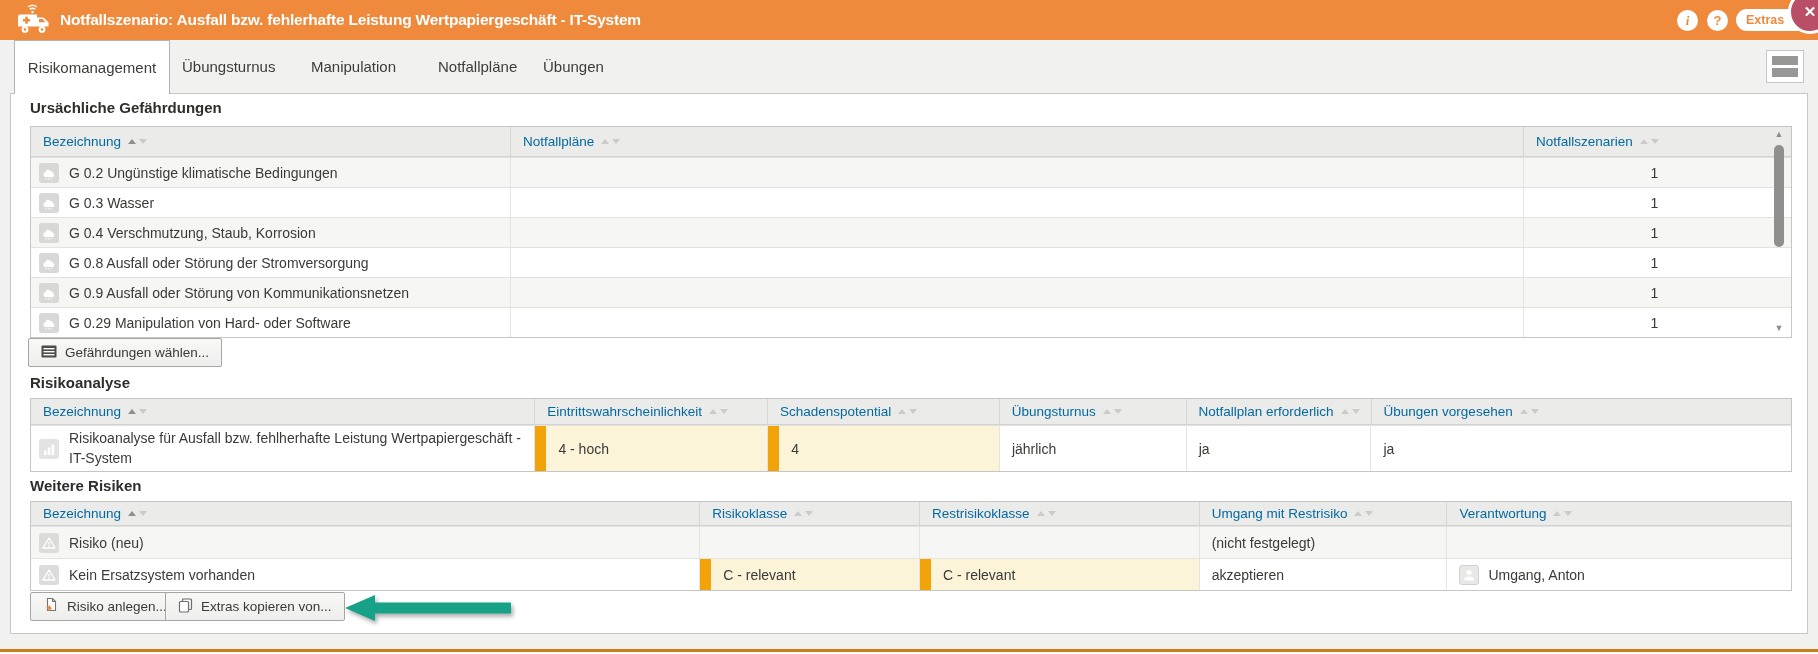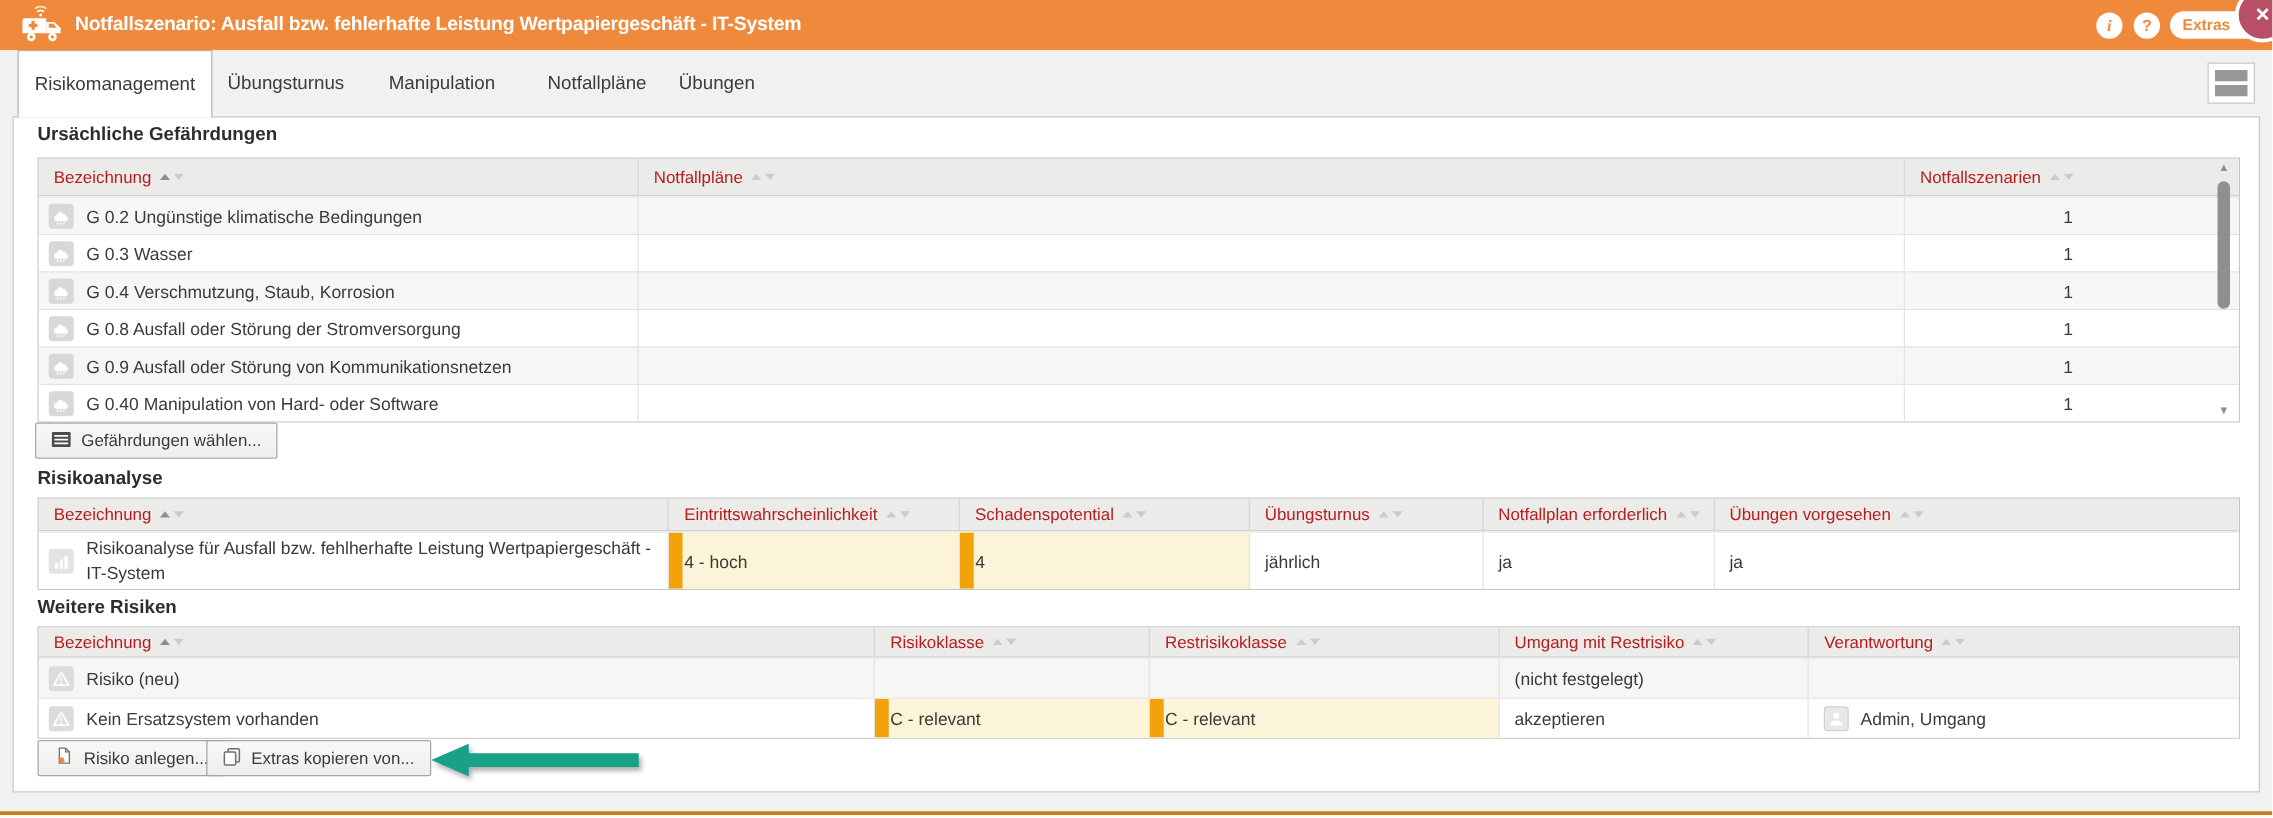--- a/index.html
+++ b/index.html
@@ -40,32 +40,32 @@
   .view-toggle i { display:block; width:26px; height:9px; background:#979795; }
 
   
   .panel { position:absolute; left:10px; top:93px; width:1798px; height:541px;
            background:#fff; border:1px solid #c6c6c4; }
   .sec-title { position:absolute; font-size:15px; font-weight:bold; color:#2d2d2b; }
 
   
   .tbl { position:absolute; border:1px solid #c6c6c4; background:#fff; }
   .thead { display:flex; background:#ebebe9; border-bottom:1px solid #d2d2d0; }
-  .th { display:flex; align-items:center; padding:0 12px; color:#b91c1c; font-size:13.5px;
+  .th { display:flex; align-items:center; padding:0 12px; color:#0369a1; font-size:13.5px;
         border-right:1px solid #d6d6d4; white-space:nowrap; cursor:pointer; }
   .th:last-child { border-right:none; }
   .tr { display:flex; background:#fff; border-top:1px solid #e2e2e0; cursor:pointer; }
   .tr:first-of-type { border-top:none; }
   .tr.alt { background:#f6f6f4; }
   .td { display:flex; align-items:center; padding:0 12px; font-size:14px; color:#3a3a38;
         border-right:1px solid #e4e4e2; overflow:hidden; }
   .td:last-child { border-right:none; }
   .td.name { padding-left:8px; gap:10px; }
   .td.num { justify-content:center; padding-right:18px; }
-  .td.hl { position:relative; background:#fcf4d8; padding-left:12px; }
+  .td.hl { position:relative; background:#fcf4d8; padding-left:23px; }
   .td.hl::before { content:""; position:absolute; left:0; top:0; bottom:0; width:11px; background:#f2a30a; }
 
   .sort { display:inline-flex; gap:3px; margin-left:7px; align-items:center; }
   .tri { width:0; height:0; border-left:4px solid transparent; border-right:4px solid transparent; }
   .tri.up { border-bottom:5px solid #cbcbc9; }
   .tri.dn { border-top:5px solid #cbcbc9; }
   .tri.on { border-bottom-color:#8f8f8d; }
 
   .rowicon { flex:none; width:20px; height:20px; border-radius:3px; display:flex;
              align-items:center; justify-content:center; }
@@ -237,21 +237,21 @@
       <div class="td num" style="width:267px">1</div>
     </div>
     <div class="tr" style="height:30px">
       <div class="td name" style="width:480px">
         <span class="rowicon ic-weather">
           <svg width="16" height="16" viewBox="0 0 16 16">
               <path d="M4.5 7.2a2.6 2.6 0 0 1 4.9-1A2.1 2.1 0 0 1 12 8.3 1.9 1.9 0 0 1 10.8 12H4.9a2.3 2.3 0 0 1-.4-4.8z" fill="#fff"></path>
               <path d="M5.5 12.8l-.8 1.8M8 12.8l-.8 1.8M10.5 12.8l-.8 1.8" stroke="#fff" stroke-width="1"></path>
             </svg>
         </span>
-        <span>G 0.40 Manipulation von Hard- oder Software</span>
+        <span>G 0.29 Manipulation von Hard- oder Software</span>
       </div>
       <div class="td" style="width:1013px"></div>
       <div class="td num" style="width:267px">1</div>
     </div>
   </div>
 
   <div class="vscroll">
     <span class="arr" style="top:2px">▲</span>
     <span class="thumb"></span>
     <span class="arr" style="bottom:2px">▼</span>
@@ -407,21 +407,21 @@
       <div class="td hl" style="width:220px">C - relevant</div>
       <div class="td hl" style="width:280px">C - relevant</div>
       <div class="td" style="width:248px">akzeptieren</div>
       <div class="td" style="width:344px; gap:9px">
         <span class="rowicon ic-person">
           <svg width="14" height="14" viewBox="0 0 14 14">
               <circle cx="7" cy="4.6" r="2.5" fill="#fff"></circle>
               <path d="M2 12.4c0-2.6 2.2-4 5-4s5 1.4 5 4z" fill="#fff"></path>
             </svg>
         </span>
-        <span>Admin, Umgang</span>
+        <span>Umgang, Anton</span>
       </div>
     </div>
   </div>
 
   <div class="btn" style="left:30px; top:592px;">
     <span>
       <svg width="16" height="16" viewBox="0 0 16 16">
           <path d="M4.5 1.5h5l3 3v9h-8z" fill="#fff" stroke="#77756f" stroke-width="1.1"></path>
           <path d="M9.5 1.5v3h3" fill="none" stroke="#77756f" stroke-width="1.1"></path>
           <path d="M4.2 12.2l4-2.4M6.2 8.6v4.8M3.8 9.8l4.8 2.4" stroke="#ef8432" stroke-width="1.3"></path>

